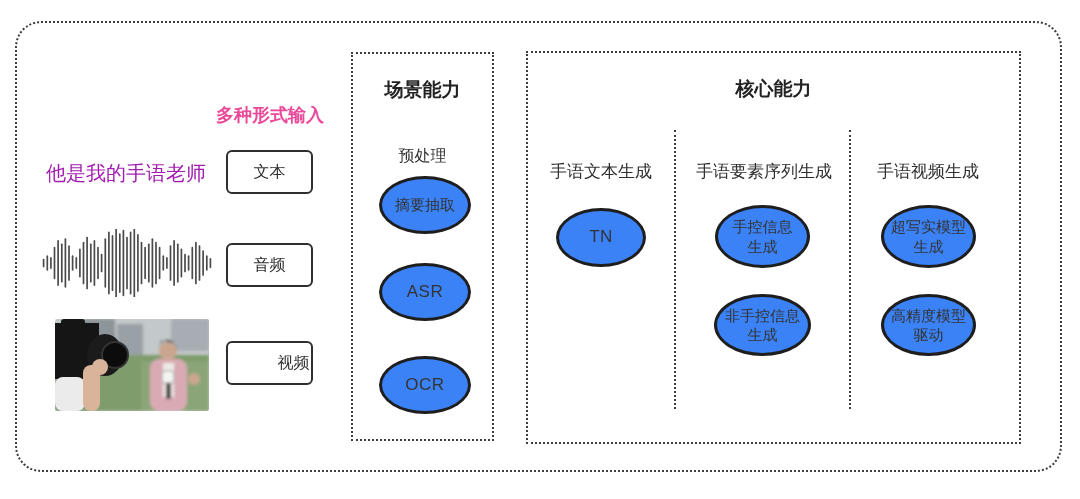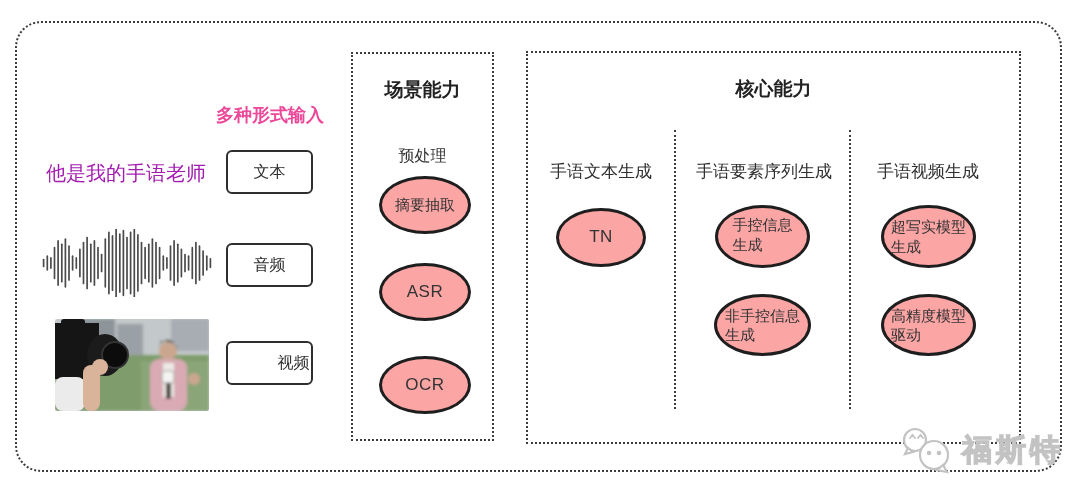--- a/index.html
+++ b/index.html
@@ -42,40 +42,40 @@
   }
   .box-title{
     position:absolute;left:0;top:17px;width:100%;text-align:center;
     font-size:19px;font-weight:700;color:#222;margin-top:6px;
   }
   .sub-label{
     position:absolute;top:92px;width:100%;text-align:center;
     font-size:16px;color:#333;
   }
   .oval{
-    position:absolute;border:3px solid #1e1e1e;border-radius:50%;background:#fca5a5;
-    display:flex;align-items:center;justify-content:center;text-align:left;
+    position:absolute;border:3px solid #1e1e1e;border-radius:50%;background:#3b82f6;
+    display:flex;align-items:center;justify-content:center;text-align:center;
     font-size:15px;color:#333;line-height:1.3;white-space:pre-line;box-sizing:border-box;
   }
   .oval.latin{font-size:17px;letter-spacing:.5px;}
   
   .ov-s1{left:26px;top:122px;width:92px;height:58px;}
   .ov-s2{left:26px;top:209px;width:92px;height:58px;}
   .ov-s3{left:26px;top:302px;width:92px;height:58px;}
   
   .v-divider{position:absolute;top:77px;width:0;height:279px;border-left:2px dotted #3c3c3c;}
   .vd-1{left:146px;} .vd-2{left:321px;}
   .col-header{
     position:absolute;top:107px;width:220px;text-align:center;
     font-size:17px;color:#2f2f2f;transform:translateX(-50%);white-space:nowrap;
   }
   .ch-1{left:73px;} .ch-2{left:236px;} .ch-3{left:400px;}
   .ov-c1a{left:28px;top:155px;width:90px;height:59px;}
   .ov-c1b{left:28px;top:243px;width:90px;height:59px;}
-  .ov-c2a{left:187px;top:152px;width:95px;height:63px;font-family:Liberation Mono, monospace;}
+  .ov-c2a{left:187px;top:152px;width:95px;height:63px;}
   .ov-c2b{left:186px;top:241px;width:97px;height:62px;}
   .ov-c3a{left:353px;top:152px;width:95px;height:63px;}
   .ov-c3b{left:353px;top:241px;width:95px;height:62px;}
   
   .watermark{position:absolute;left:898px;top:425px;display:flex;align-items:center;z-index:5;}
   .wm-text{
     font-size:30px;font-weight:700;letter-spacing:4px;margin-left:6px;
     color:#efefef;-webkit-text-stroke:1.3px #c3c3c3;white-space:nowrap;
   }
 </style>
@@ -197,30 +197,13 @@
 生成</div>
     <div class="oval ov-c2b">非手控信息
 生成</div>
 
     <div class="oval ov-c3a">超写实模型
 生成</div>
     <div class="oval ov-c3b">高精度模型
 驱动</div>
   </div>
 
-  <div class="watermark">
-    <svg width="58" height="50" viewBox="0 0 58 50">
-      <g fill="#ffffff" stroke="#c3c3c3" stroke-width="2.2">
-        <circle cx="17" cy="15" r="11"></circle>
-        <path d="M10 23 l-3 6 l8 -2 z"></path>
-        <circle cx="36" cy="30" r="14"></circle>
-        <path d="M45 40 l4 7 l-10 -2 z"></path>
-      </g>
-      <g fill="none" stroke="#c3c3c3" stroke-width="1.8" stroke-linecap="round">
-        <path d="M12 13 l2.5 -3 l2.5 3"></path>
-          <path d="M20 13 l2.5 -3 l2.5 3"></path>
-        <circle cx="31" cy="28" r="1.4" fill="#c3c3c3"></circle>
-          <circle cx="41" cy="28" r="1.4" fill="#c3c3c3"></circle>
-      </g>
-    </svg>
-    <span class="wm-text">福斯特</span>
-  </div>
 </div>
 
 </body></html>

